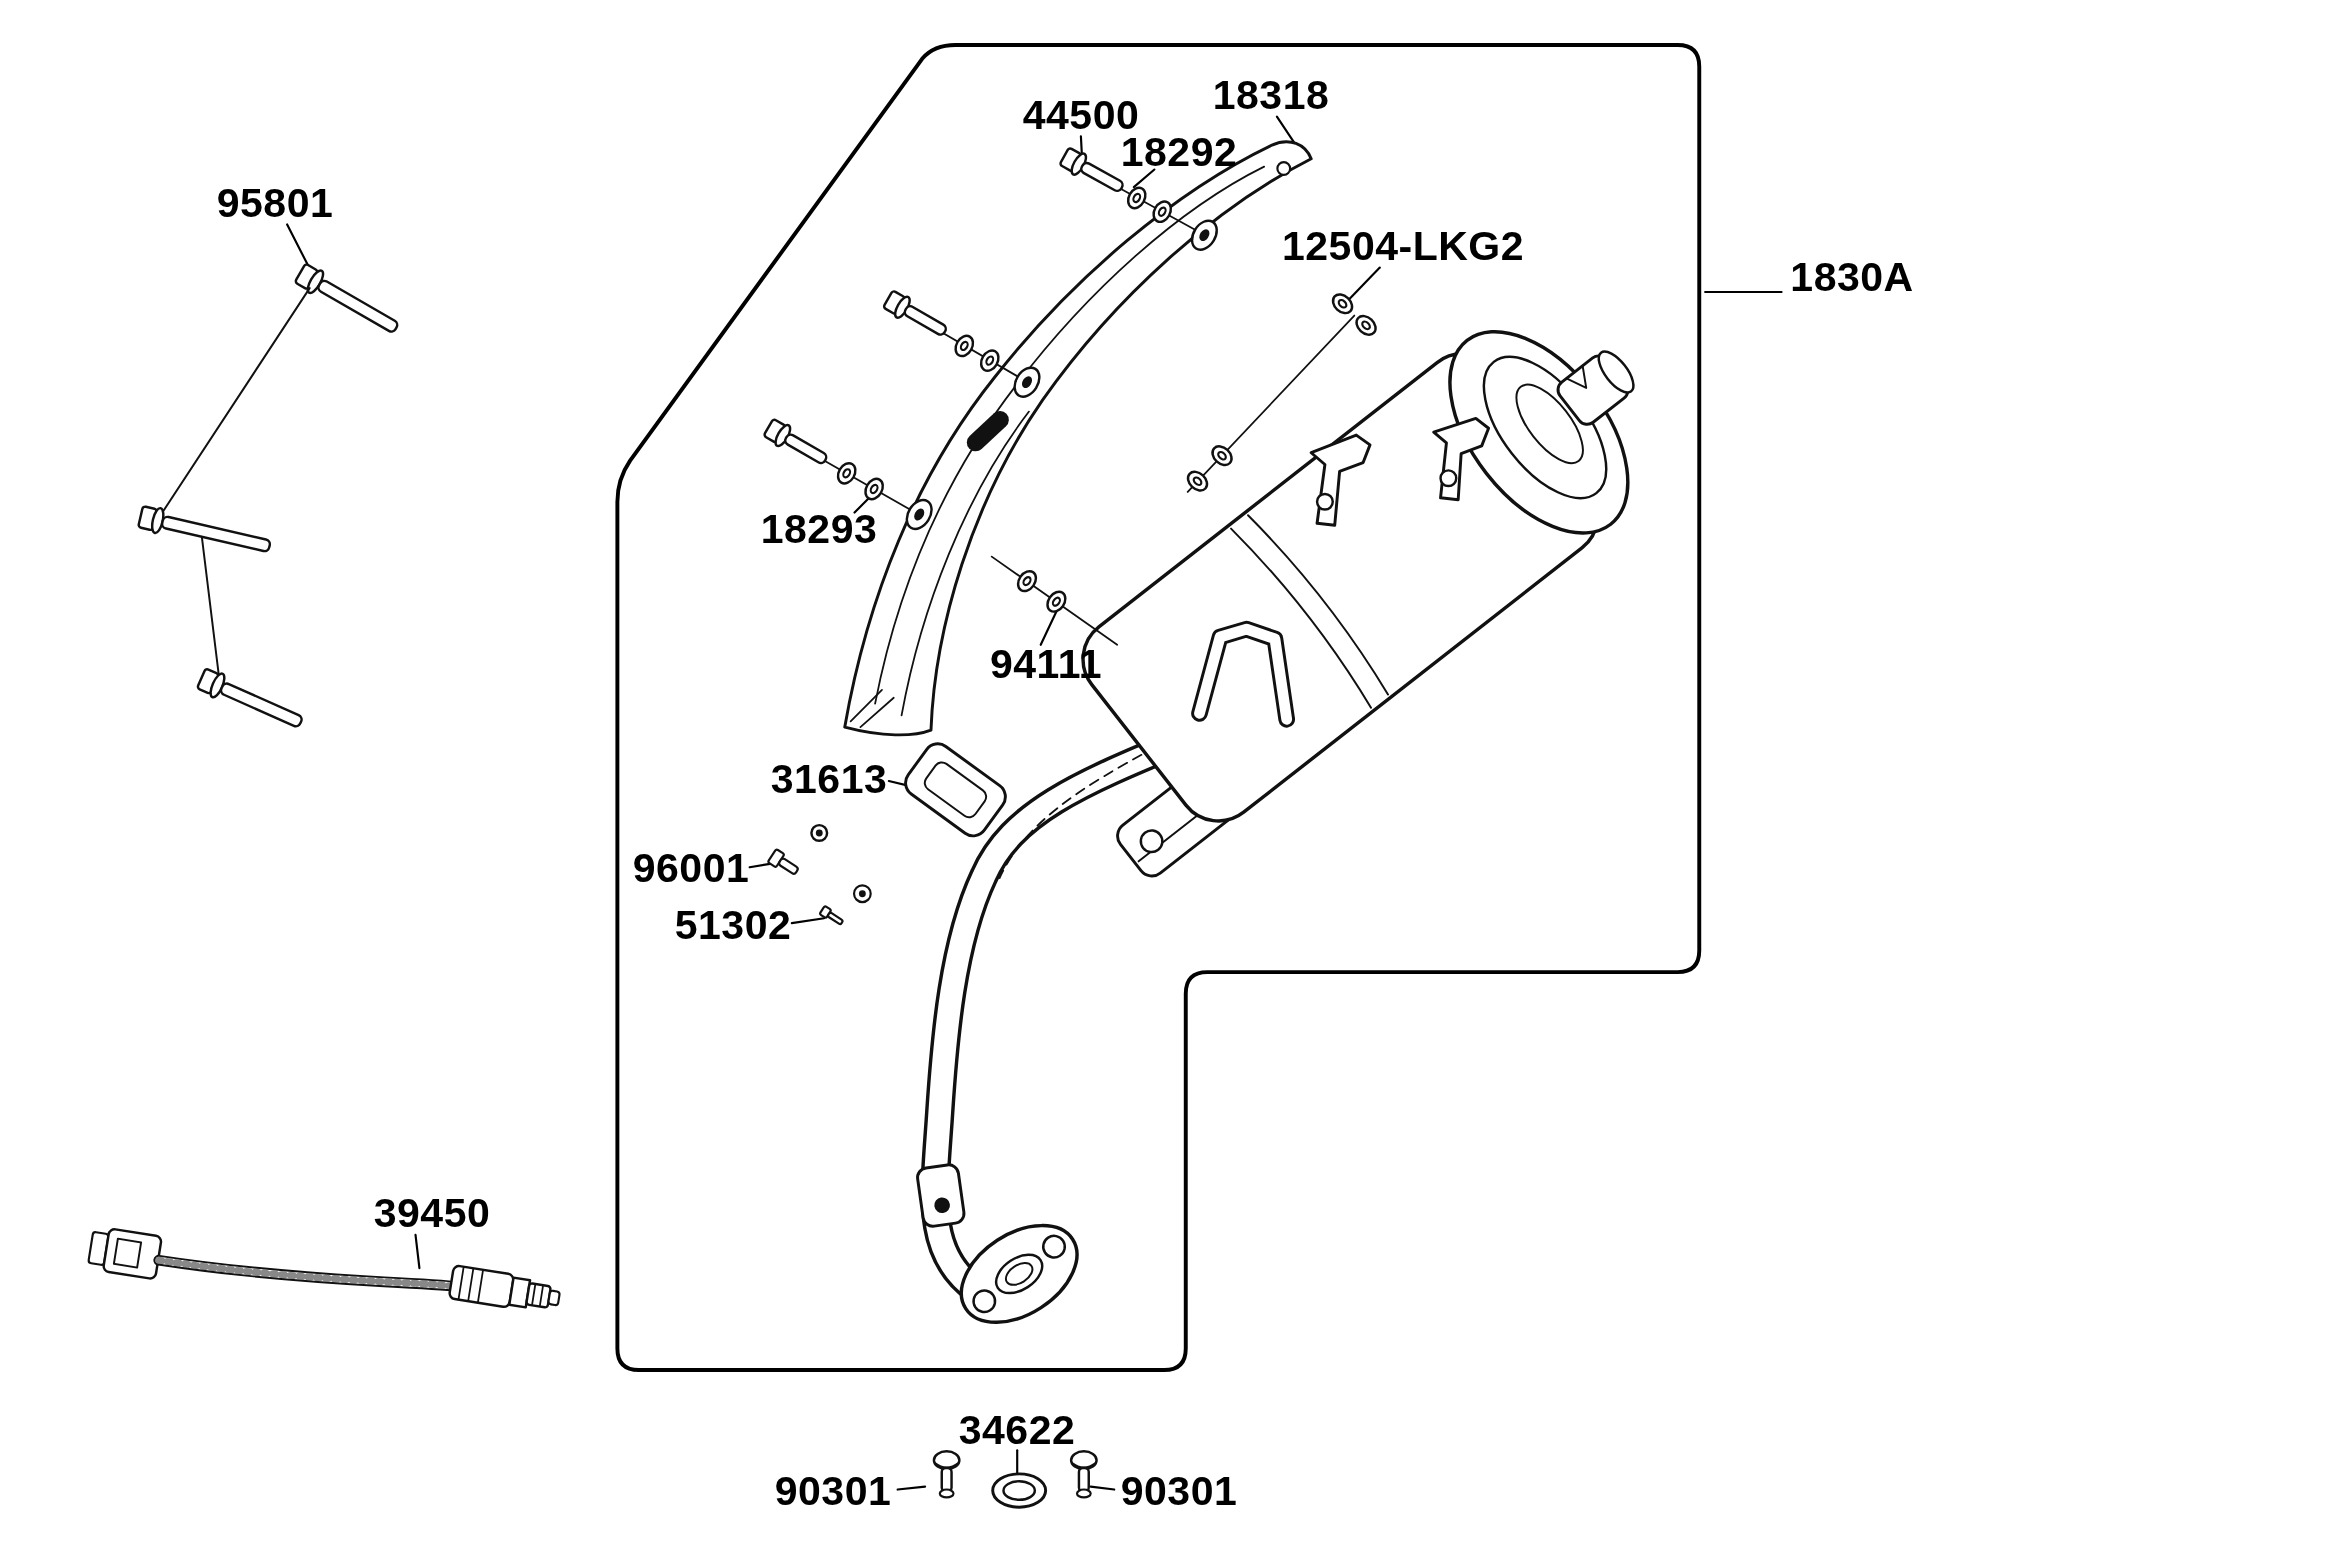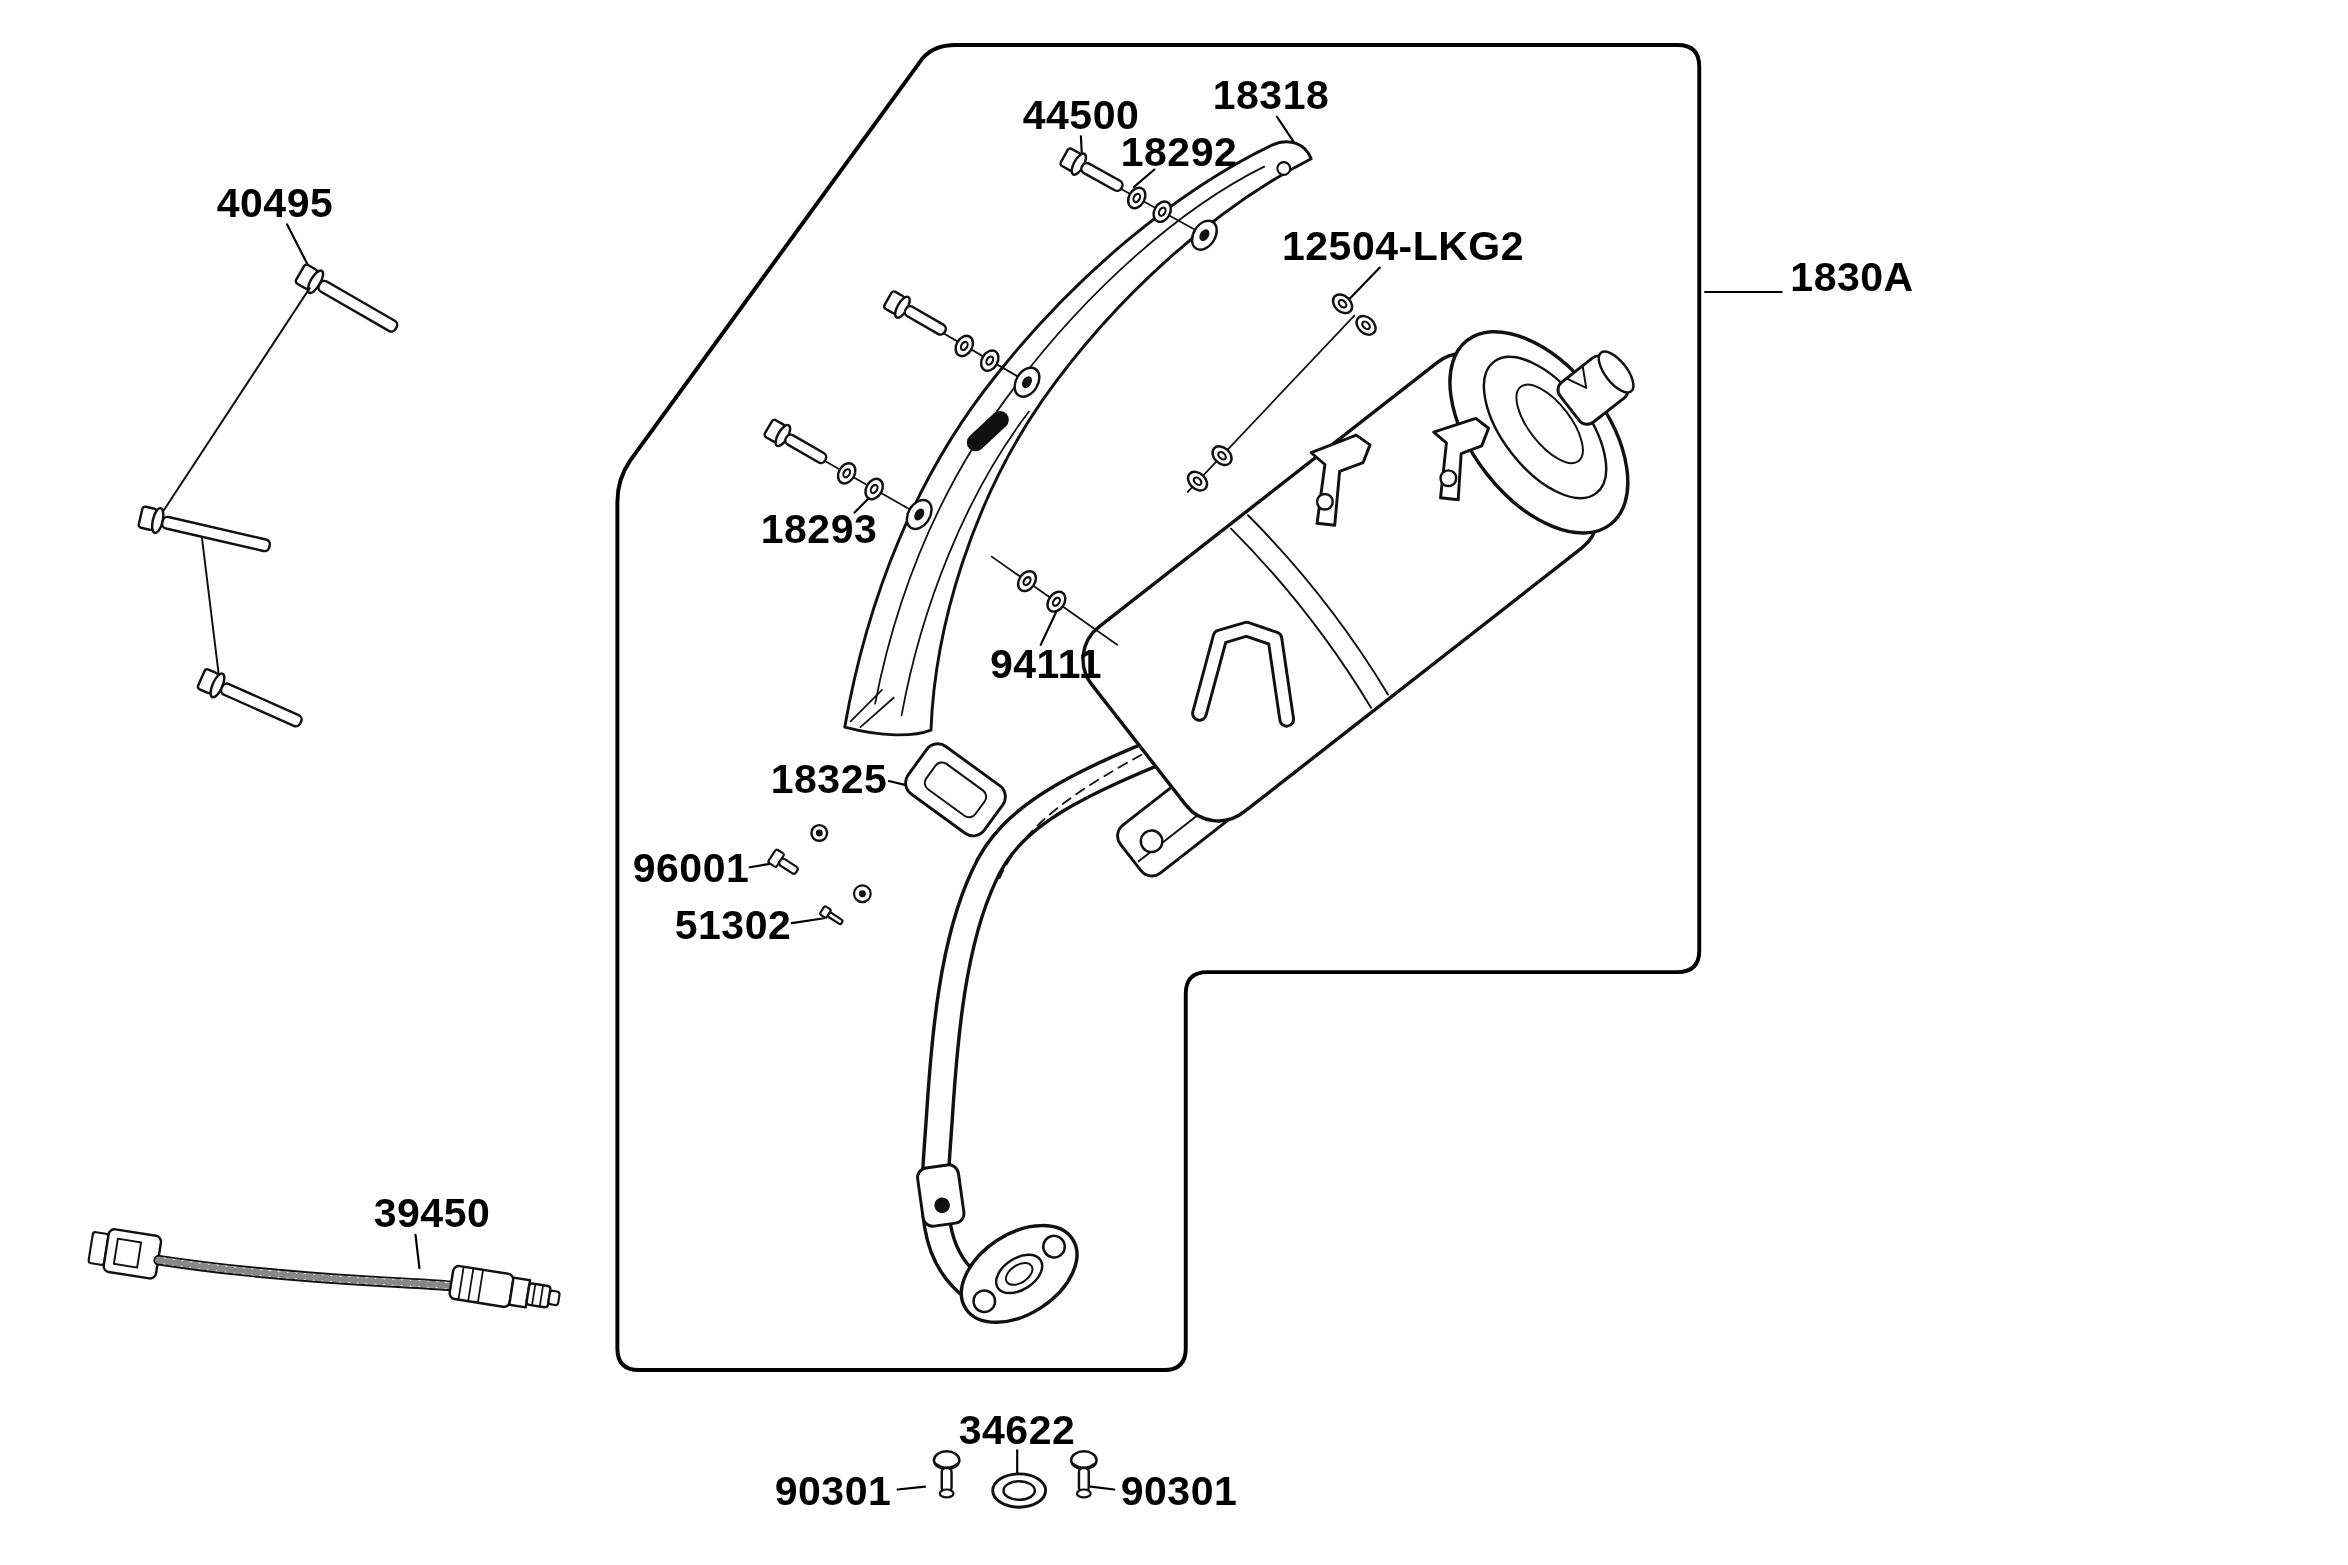--- a/index.html
+++ b/index.html
@@ -263,29 +263,29 @@
   <g>
     <use href="#screw" transform="translate(966,1498)"></use>
     <g transform="translate(1040,1521)">
       <ellipse rx="27" ry="17" class="s3"></ellipse>
       <ellipse rx="16" ry="9.5" class="s25"></ellipse>
     </g>
     <use href="#screw" transform="translate(1106,1498)"></use>
   </g>
 </svg>
 
-<div class="lbl" style="left:275px;top:203px">40495</div>
+<div class="lbl" style="left:275px;top:203px">95801</div>
 <div class="lbl" style="left:1081px;top:115px">44500</div>
 <div class="lbl" style="left:1271px;top:95px">18318</div>
 <div class="lbl" style="left:1179px;top:152px">18292</div>
 <div class="lbl" style="left:1403px;top:246px">12504-LKG2</div>
 <div class="lbl" style="left:1852px;top:277px">1830A</div>
 <div class="lbl" style="left:819px;top:529px">18293</div>
 <div class="lbl" style="left:1046px;top:664px">94111</div>
-<div class="lbl" style="left:829px;top:779px">18325</div>
+<div class="lbl" style="left:829px;top:779px">31613</div>
 <div class="lbl" style="left:691px;top:868px">96001</div>
 <div class="lbl" style="left:733px;top:925px">51302</div>
 <div class="lbl" style="left:432px;top:1213px">39450</div>
 <div class="lbl" style="left:1017px;top:1430px">34622</div>
 <div class="lbl" style="left:833px;top:1491px">90301</div>
 <div class="lbl" style="left:1179px;top:1491px">90301</div>
 
 </div>
 
 

